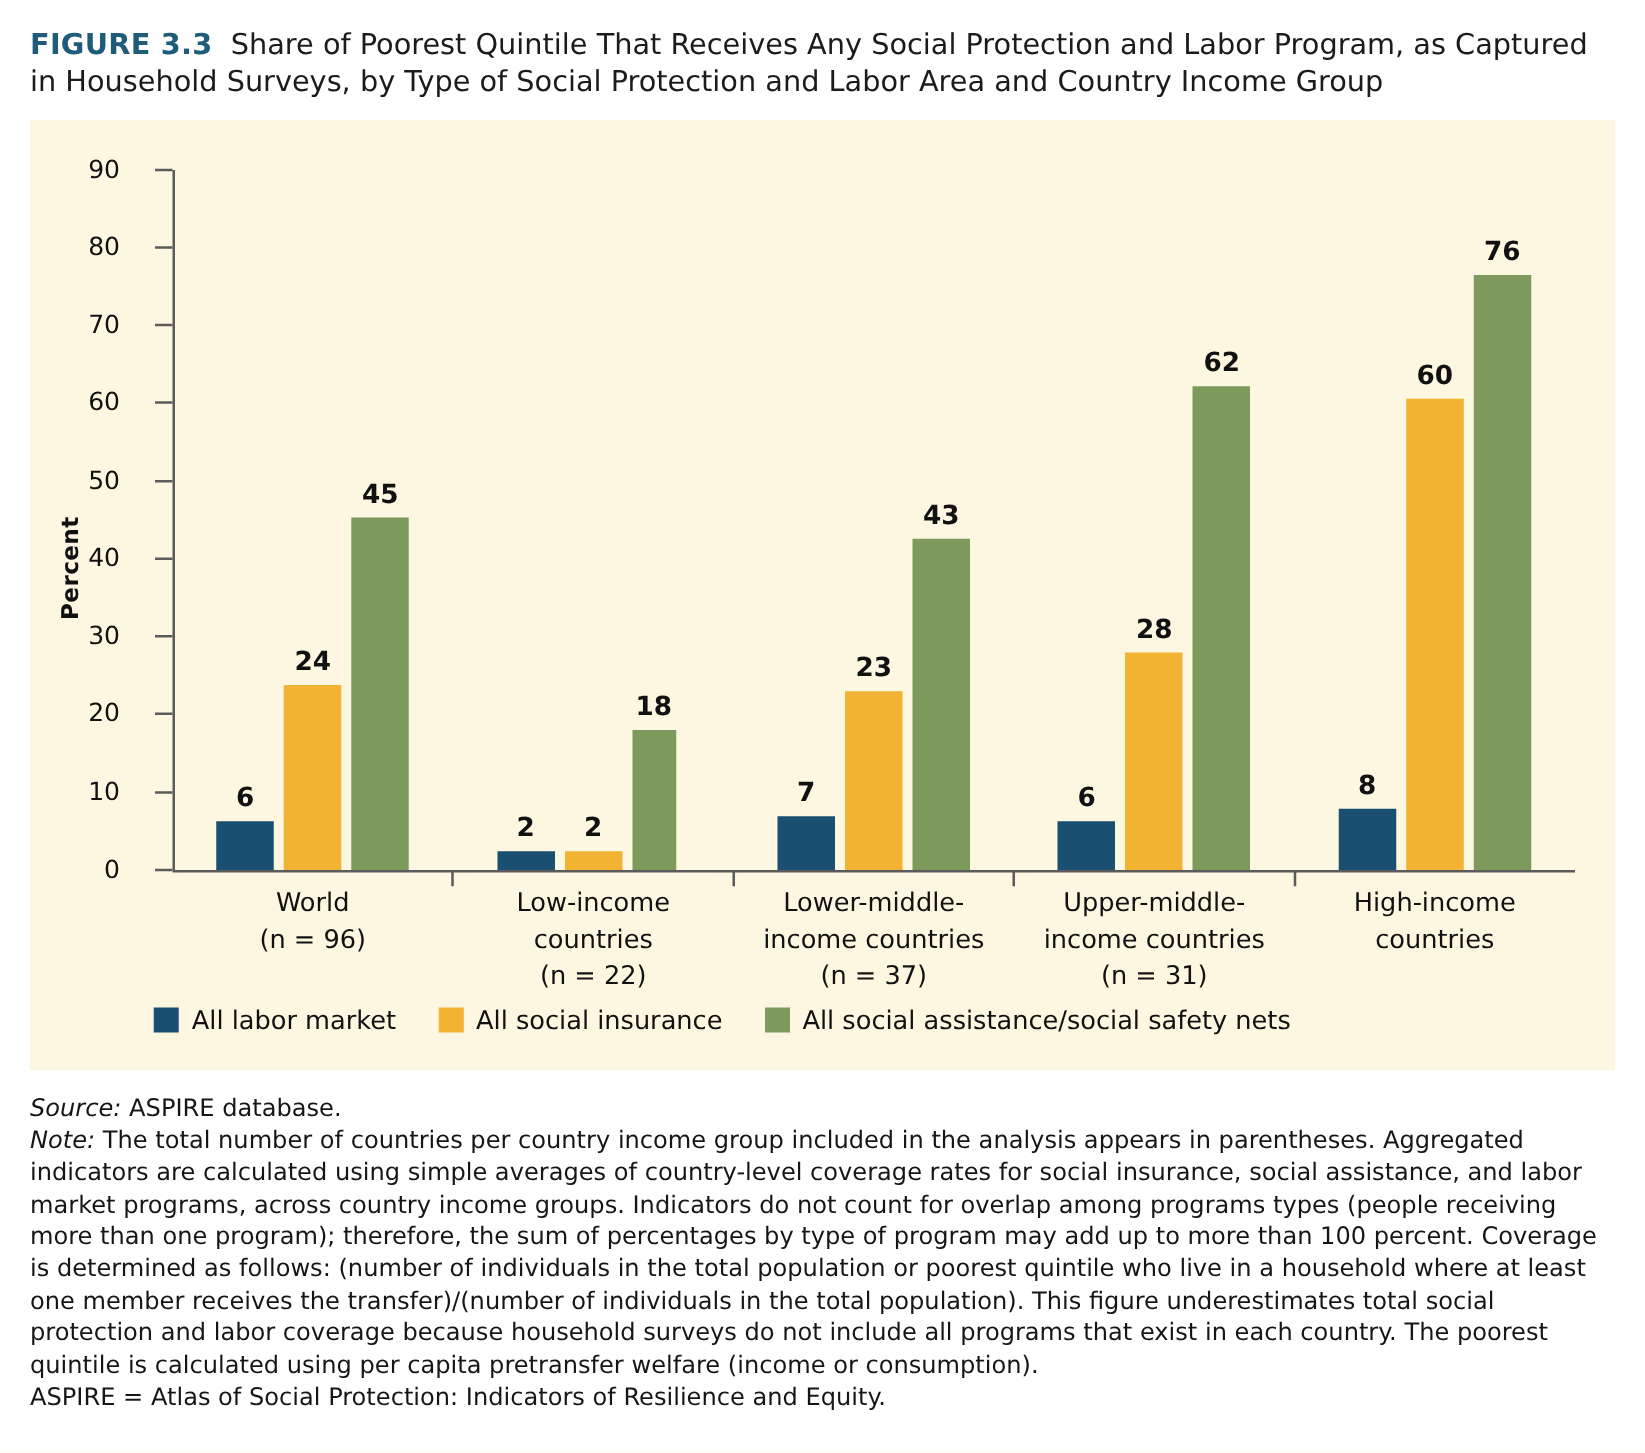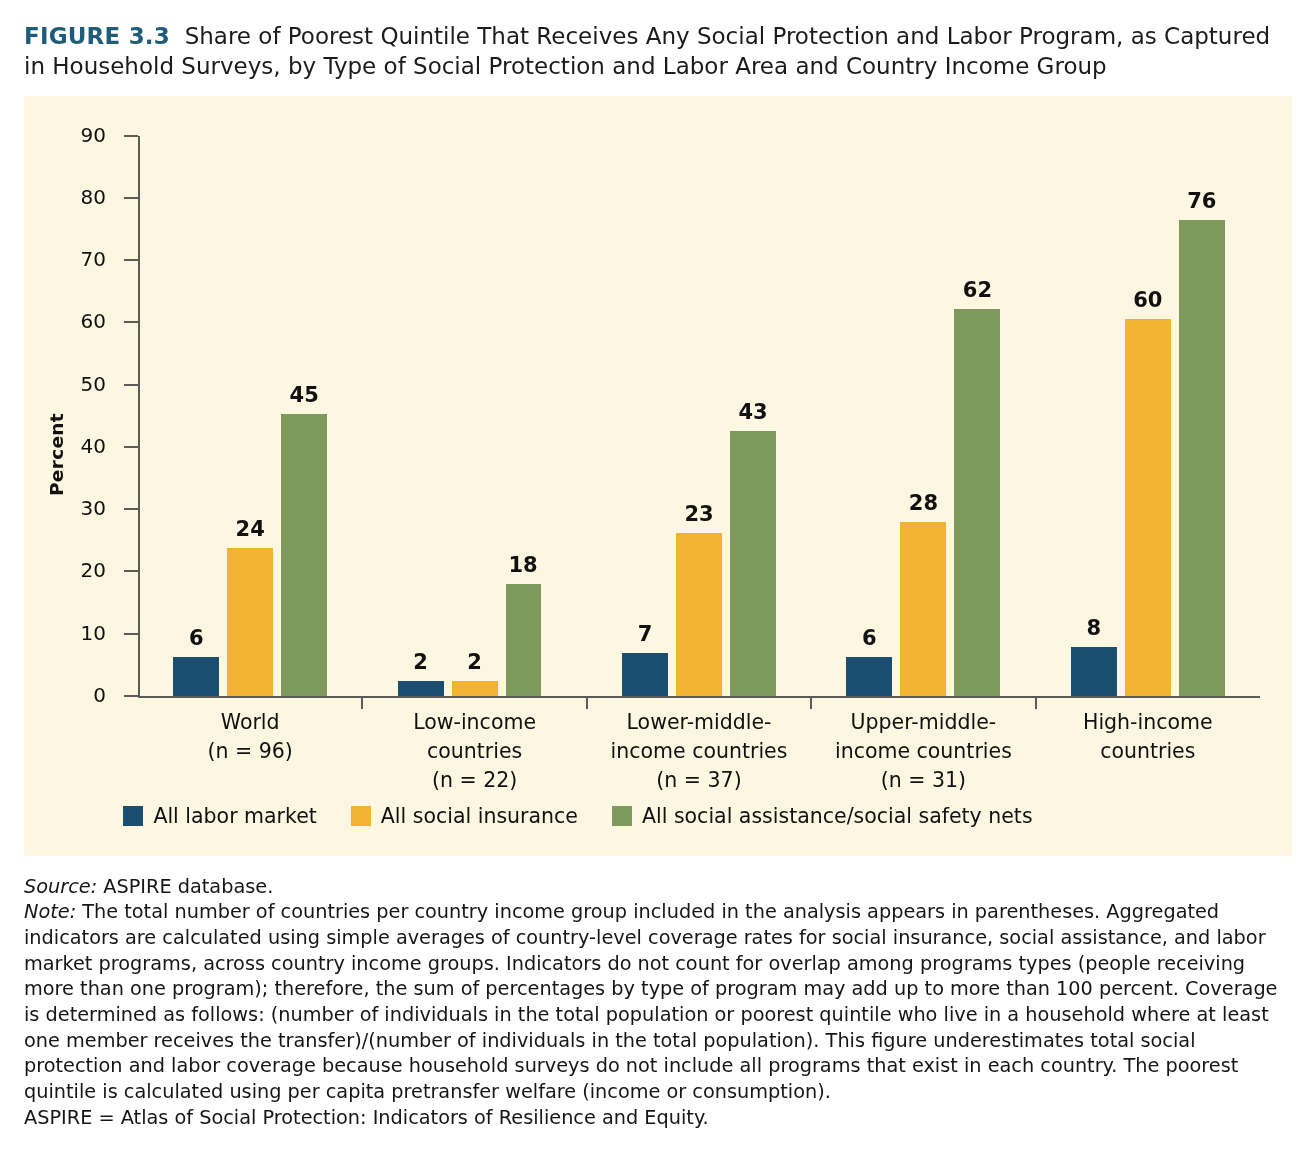--- a/index.html
+++ b/index.html
@@ -90,21 +90,21 @@
   .ytick {
     position: absolute;
     left: -14px;
     width: 14px;
     height: 2px;
     background: #5b5b5b;
   }
   .ylabel {
     position: absolute;
     right: 100%;
-    margin-right: 18px;
+    margin-right: 28px;
     transform: translateY(-50%);
     font-size: 20px;
     color: #111;
     white-space: nowrap;
   }
   .ylabel-holder { position: absolute; left: -14px; }
 
   
   .xsep {
     position: absolute;
@@ -266,21 +266,21 @@
             </div>
             <div class="bar" style="left: 932.8px; width: 46px; height: 48.5333px; background: rgb(27, 79, 114);">
               <span class="bar-value">8</span>
             </div>
             <div class="bar" style="left: 89.2px; width: 46px; height: 148.089px; background: rgb(242, 178, 50);">
               <span class="bar-value">24</span>
             </div>
             <div class="bar" style="left: 313.6px; width: 46px; height: 14.9333px; background: rgb(242, 178, 50);">
               <span class="bar-value">2</span>
             </div>
-            <div class="bar" style="left: 538px; width: 46px; height: 163px; background: rgb(242, 178, 50);">
+            <div class="bar" style="left: 538px; width: 46px; height: 143px; background: rgb(242, 178, 50);">
               <span class="bar-value">23</span>
             </div>
             <div class="bar" style="left: 762.4px; width: 46px; height: 174.222px; background: rgb(242, 178, 50);">
               <span class="bar-value">28</span>
             </div>
             <div class="bar" style="left: 986.8px; width: 46px; height: 376.444px; background: rgb(242, 178, 50);">
               <span class="bar-value">60</span>
             </div>
             <div class="bar" style="left: 143.2px; width: 46px; height: 281.867px; background: rgb(125, 154, 92);">
               <span class="bar-value">45</span>

